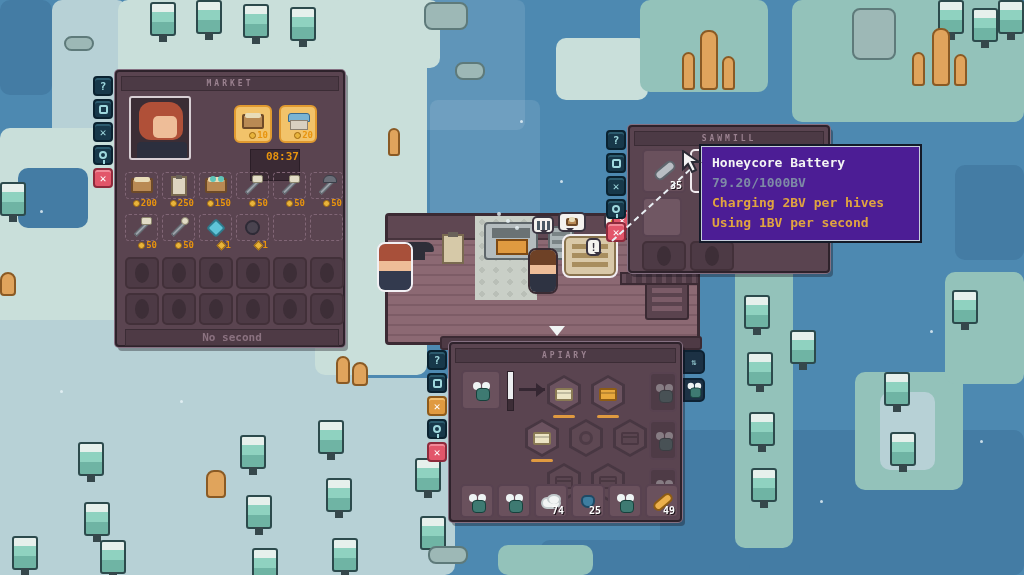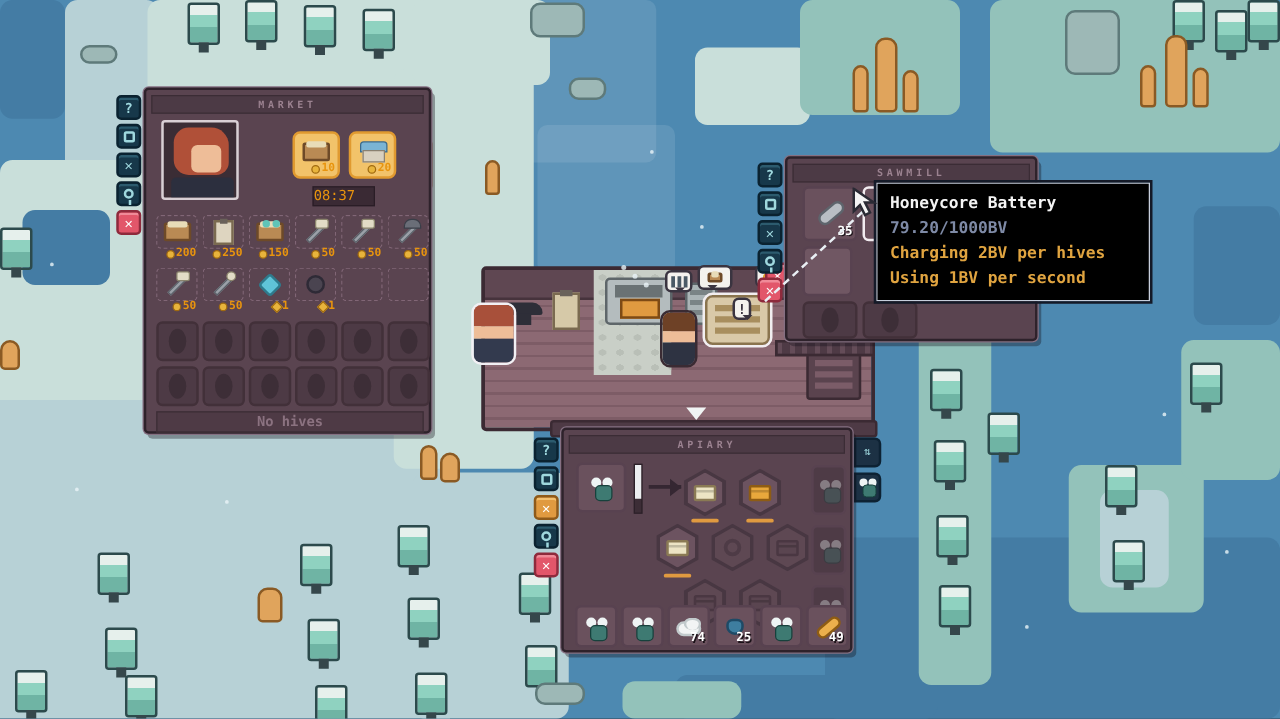--- a/index.html
+++ b/index.html
@@ -79,22 +79,22 @@
   .beecoin { width:7px; height:7px; background:#e8b43c; border:1px solid #a06a10; transform:rotate(45deg); display:inline-block; }
 
   
   #market { left:115px; top:70px; width:230px; height:277px; }
   #portrait { position:absolute; left:12px; top:24px; width:62px; height:64px; background:#3b2d35; border:2px solid #d8cfd4; border-radius:3px; overflow:hidden; }
   #portrait .hairblob { position:absolute; left:8px; top:4px; width:44px; height:38px; background:#b05038; border-radius:12px 14px 10px 12px; }
   #portrait .faceblob { position:absolute; left:22px; top:18px; width:24px; height:22px; background:#eebd98; border-radius:5px; }
   #portrait .shirt { position:absolute; left:6px; bottom:0; width:50px; height:16px; background:#2c2f3e; border-radius:4px 4px 0 0; }
   .offer { position:absolute; width:38px; height:38px; background:#f2c36a; border:2px solid #e09a30; border-radius:6px; }
   .offer .price { position:absolute; right:2px; bottom:1px; }
-  #timer { position:absolute; left:133px; top:77px; width:50px; height:16px; background:#3a2a34; border:1px solid #2a1d26;
-      color:#e8940e; font-size:11px; font-weight:normal; text-align:left; line-height:14px; }
+  #timer { position:absolute; left:133px; top:77px; width:50px; height:32px; background:#3a2a34; border:1px solid #2a1d26;
+      color:#e8940e; font-size:11px; font-weight:bold; text-align:right; line-height:14px; }
   .cell { position:absolute; width:34px; height:38px; }
   .cellbox { width:33px; height:27px; border:1px dashed #816676; border-radius:4px; display:flex; align-items:center; justify-content:center; }
   .cell .price { margin-top:-1px; padding-right:2px; }
   #noitems { position:absolute; left:8px; top:257px; width:214px; height:17px; background:#4e3a45; border:1px solid #3b2c35;
       color:#8b7280; font-size:11px; font-weight:bold; text-align:center; line-height:15px; }
 
   
   .ic-crate { width:22px; height:15px; background:#b98a54; border:2px solid #6e4a28; border-radius:2px; position:relative; }
   .ic-crate::before { content:""; position:absolute; left:1px; top:-3px; right:1px; height:5px; background:#e8dcb8; border-radius:2px; }
   .ic-crate.frogs::after { content:""; position:absolute; left:3px; top:-4px; width:6px; height:6px; background:#5fc4b8; border-radius:50%; box-shadow:8px 0 0 #5fc4b8; }
@@ -123,21 +123,21 @@
   .ic-box.cream { background:#ece4c4; border:2px solid #8a7a54; }
   .ic-box.honey { background:#e8a83c; border:2px solid #8e5c14; }
   .ic-box.ghost { background:#5a4550; border:2px solid #4a3742; }
   .ic-box::before { content:""; position:absolute; left:0; top:2px; right:0; height:2px; background:rgba(0,0,0,.18); }
 
   
   #sawmill { left:628px; top:125px; width:202px; height:148px; }
   .count { position:absolute; color:#fff; font-size:10px; font-weight:bold; text-shadow:1px 1px 0 #1a1218; }
 
   
-  #tooltip { position:absolute; left:701px; top:146px; width:219px; background:#000000; border:1px solid #c6cedc;
+  #tooltip { position:absolute; left:701px; top:146px; width:219px; background:#4c1d95; border:1px solid #c6cedc;
       outline:2px solid #141a28; padding:6px 32px 7px 10px; z-index:40; }
   #tooltip div { font-size:13px; font-weight:bold; line-height:20px; white-space:normal; }
   .tt-title { color:#f4f4f4; }
   .tt-gray  { color:#7e8aa6; }
   .tt-orange{ color:#e0a440; }
 
   
   #apiary { left:449px; top:342px; width:233px; height:180px; }
   .hex { position:absolute; width:34px; height:38px; clip-path:polygon(50% 0,100% 25%,100% 75%,50% 100%,0 75%,0 25%); background:#483742; display:flex; align-items:center; justify-content:center; }
   .hex .inner { width:28px; height:32px; clip-path:polygon(50% 0,100% 25%,100% 75%,50% 100%,0 75%,0 25%); background:#5e4853; display:flex; align-items:center; justify-content:center; }
@@ -461,21 +461,21 @@
     <div class="darkslot" style="left:82px;top:185px;width:34px;height:32px"></div>
     <div class="darkslot" style="left:119px;top:185px;width:34px;height:32px"></div>
     <div class="darkslot" style="left:156px;top:185px;width:34px;height:32px"></div>
     <div class="darkslot" style="left:193px;top:185px;width:34px;height:32px"></div>
     <div class="darkslot" style="left:8px;top:221px;width:34px;height:32px"></div>
     <div class="darkslot" style="left:45px;top:221px;width:34px;height:32px"></div>
     <div class="darkslot" style="left:82px;top:221px;width:34px;height:32px"></div>
     <div class="darkslot" style="left:119px;top:221px;width:34px;height:32px"></div>
     <div class="darkslot" style="left:156px;top:221px;width:34px;height:32px"></div>
     <div class="darkslot" style="left:193px;top:221px;width:34px;height:32px"></div>
-    <div id="noitems">No hives</div>
+    <div id="noitems">No second</div>
   </div>
 
   <div class="btncol" style="left:606px;top:130px;z-index:25">
     <div class="btn-sq">
         <span>?</span>
       </div>
     <div class="btn-sq">
         <span class="frame-ic"></span>
       </div>
     <div class="btn-sq">

